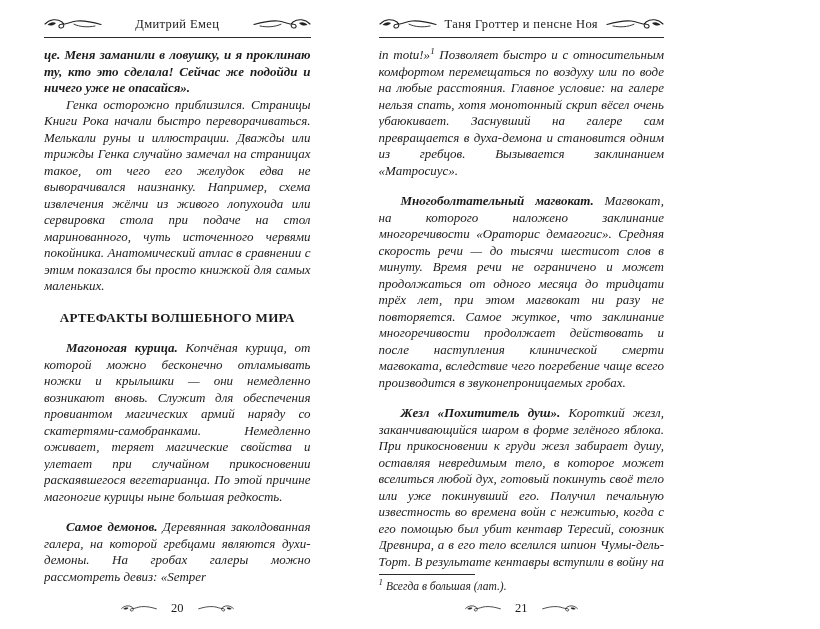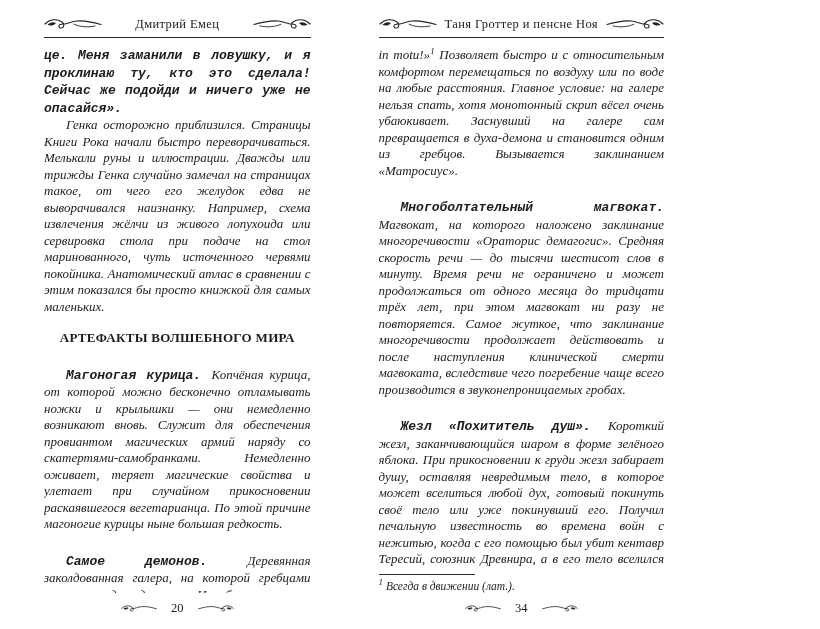--- a/index.html
+++ b/index.html
@@ -25,22 +25,22 @@
     font-style:normal;
   }
   .head-rule{border:none;border-top:1.2px solid #2b2b2b;margin:5px 0 0 0;}
   .body-text{
     flex:1;margin-top:9px;overflow:hidden;
     font-style:italic;font-size:13px;line-height:16.5px;
     text-align:justify;
   }
   .para{margin:0;}
   .indent{text-indent:22px;}
-  .entry{margin-top:20px;}
-  .bold{font-weight:bold;font-family:Liberation Mono, monospace;}
+  .entry{margin-top:14px;}
+  .bold{font-weight:bold;}
   .italic{font-style:italic;}
   .heading{
     font-style:normal;font-weight:bold;text-align:center;
     margin:15px 0 11px 0;text-indent:0;font-size:13px;letter-spacing:0.3px;font-family:Liberation Serif, serif;
   }
   sup{font-size:9px;line-height:0;vertical-align:super;}
   .footnote{
     font-style:italic;font-size:11.5px;line-height:14px;margin-top:2px;
   }
   .footnote-rule{border:none;border-top:1px solid #2b2b2b;width:96px;margin:4px 0 4px 0;}
@@ -74,21 +74,21 @@
           <path d="M3.5,6.8 C6,4.2 9,3.6 12,5 C9.5,7.8 6,8.2 3.5,6.8 Z" fill="#222"></path>
         </svg>
       </span>
     </div>
     <hr class="head-rule">
     <div class="body-text" id="left-content">
         <div class="para"><span class="bold">це. Меня заманили в ловушку, и я проклинаю ту, кто это сделала! Сейчас же подойди и ничего уже не опасайся».</span></div>
         <div class="para indent"><span>Генка осторожно приблизился. Страницы Книги Рока начали быстро переворачиваться. Мелькали руны и иллюстрации. Дважды или трижды Генка случайно замечал на страницах такое, от чего его желудок едва не выворачивался наизнанку. Например, схема извлечения жёлчи из живого лопухоида или сервировка стола при подаче на стол маринованного, чуть источенного червями покойника. Анатомический атлас в сравнении с этим показался бы просто книжкой для самых маленьких.</span></div>
         <div class="heading">АРТЕФАКТЫ ВОЛШЕБНОГО МИРА</div>
         <div class="para entry indent"><span class="bold">Магоногая курица. </span><span>Копчёная курица, от которой можно бесконечно отламывать ножки и крылышки — они немедленно возникают вновь. Служит для обеспечения провиантом магических армий наряду со скатертями-самобранками. Немедленно оживает, теряет магические свойства и улетает при случайном прикосновении раскаявшегося вегетарианца. По этой причине магоногие курицы ныне большая редкость.</span></div>
-        <div class="para entry indent"><span class="bold">Самое демонов. </span><span>Деревянная заколдованная галера, на которой гребцами являются духи-демоны. На борту галеры можно рассмотреть девиз: «Semper</span></div>
+        <div class="para entry indent"><span class="bold">Самое демонов. </span><span>Деревянная заколдованная галера, на которой гребцами являются духи-демоны. На гробах галеры можно рассмотреть девиз: «Semper</span></div>
       </div>
     <div class="page-footer">
       <span class="flourish">
         <svg width="36" height="9" viewBox="0 0 58 12">
           <path d="M1,6 C6,1 13,0.5 18,4 C21,6.5 20,10.5 16.5,10 C14,9.6 14.5,6.2 17.5,6.2 C23,6.2 27,3.5 33,3 C42,2.2 50,4.5 57,6.5" fill="none" stroke="#222" stroke-width="1.3" stroke-linecap="round"></path>
           <path d="M3.5,6.8 C6,4.2 9,3.6 12,5 C9.5,7.8 6,8.2 3.5,6.8 Z" fill="#222"></path>
         </svg>
       </span>
       <span class="page-number">20</span>
       <span class="flourish mirrored">
@@ -119,30 +119,30 @@
       </span>
     </div>
     <hr class="head-rule">
     <div class="body-text" id="right-content">
         <div class="para"><span>in motu!»</span><sup>1</sup><span> Позволяет быстро и с относительным комфортом перемещаться по воздуху или по воде на любые расстояния. Главное условие: на галере нельзя спать, хотя монотонный скрип вёсел очень убаюкивает. Заснувший на галере сам превращается в духа-демона и становится одним из гребцов. Вызывается заклинанием «Матросиус».</span></div>
         <div class="para entry indent"><span class="bold">Многоболтательный магвокат. </span><span>Магвокат, на которого наложено заклинание многоречивости «Ораторис демагогис». Средняя скорость речи — до тысячи шестисот слов в минуту. Время речи не ограничено и может продолжаться от одного месяца до тридцати трёх лет, при этом магвокат ни разу не повторяется. Самое жуткое, что заклинание многоречивости продолжает действовать и после наступления клинической смерти магвоката, вследствие чего погребение чаще всего производится в звуконепроницаемых гробах.</span></div>
         <div class="para entry indent"><span class="bold">Жезл «Похититель душ». </span><span>Короткий жезл, заканчивающийся шаром в форме зелёного яблока. При прикосновении к груди жезл забирает душу, оставляя невредимым тело, в которое может вселиться любой дух, готовый покинуть своё тело или уже покинувший его. Получил печальную известность во времена войн с нежитью, когда с его помощью был убит кентавр Тересий, союзник Древнира, а в его тело вселился шпион Чумы-дель-Торт. В результате кентавры вступили в войну на стороне нежити, что привело к ужасным послед-</span></div>
       </div>
     <div>
       <hr class="footnote-rule">
-      <div class="footnote" id="footnote-text"><sup>1</sup><span> Всегда в движении </span><span class="italic">(лат.)</span><span>.</span></div>
+      <div class="footnote" id="footnote-text"><sup>1</sup><span> Всегда в большая </span><span class="italic">(лат.)</span><span>.</span></div>
     </div>
     <div class="page-footer">
       <span class="flourish">
         <svg width="36" height="9" viewBox="0 0 58 12">
           <path d="M1,6 C6,1 13,0.5 18,4 C21,6.5 20,10.5 16.5,10 C14,9.6 14.5,6.2 17.5,6.2 C23,6.2 27,3.5 33,3 C42,2.2 50,4.5 57,6.5" fill="none" stroke="#222" stroke-width="1.3" stroke-linecap="round"></path>
           <path d="M3.5,6.8 C6,4.2 9,3.6 12,5 C9.5,7.8 6,8.2 3.5,6.8 Z" fill="#222"></path>
         </svg>
       </span>
-      <span class="page-number">34</span>
+      <span class="page-number">21</span>
       <span class="flourish mirrored">
         <svg width="36" height="9" viewBox="0 0 58 12">
           <path d="M1,6 C6,1 13,0.5 18,4 C21,6.5 20,10.5 16.5,10 C14,9.6 14.5,6.2 17.5,6.2 C23,6.2 27,3.5 33,3 C42,2.2 50,4.5 57,6.5" fill="none" stroke="#222" stroke-width="1.3" stroke-linecap="round"></path>
           <path d="M3.5,6.8 C6,4.2 9,3.6 12,5 C9.5,7.8 6,8.2 3.5,6.8 Z" fill="#222"></path>
         </svg>
       </span>
     </div>
   </div>
 
 </div>

